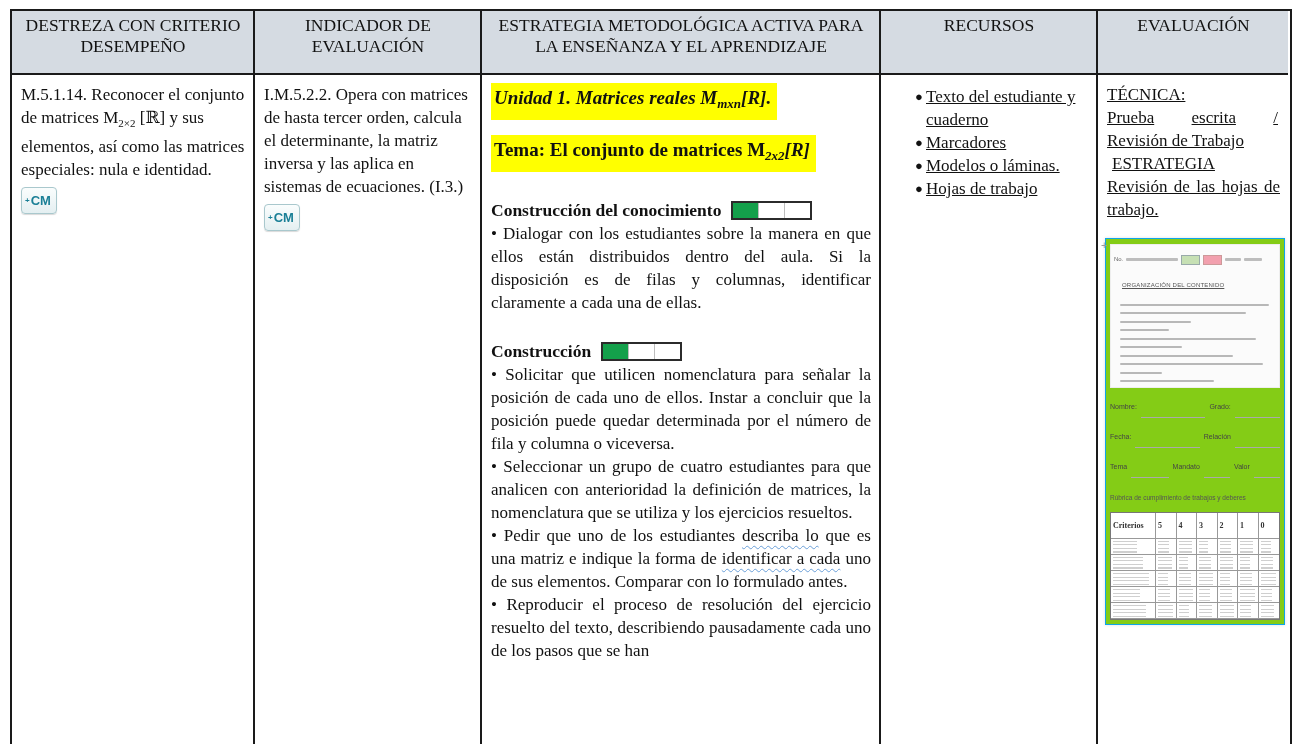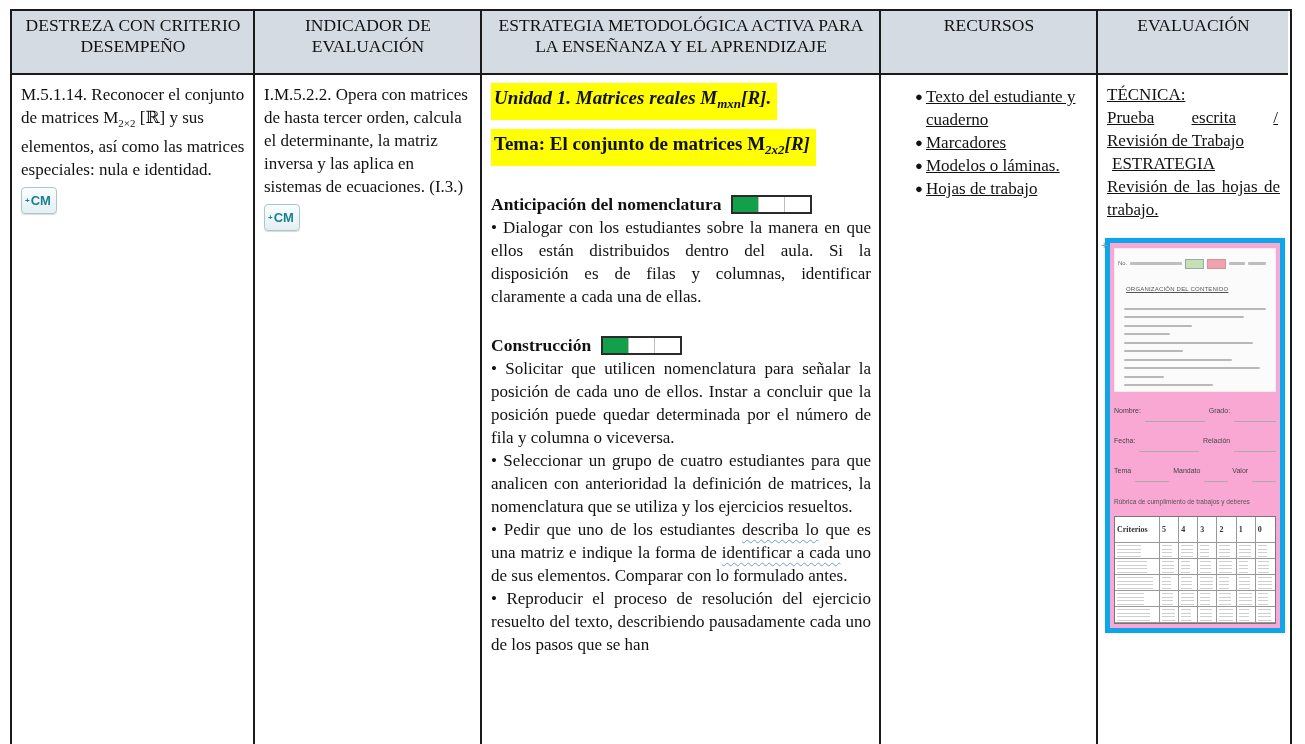--- a/index.html
+++ b/index.html
@@ -45,21 +45,21 @@
   .btext{flex:1;max-width:152px;text-decoration:underline;}
   
   .ev p{margin:0;text-decoration:underline;}
   .prueba-row{display:flex;justify-content:space-between;padding-right:2px;}
   .instr{padding-left:5px;}
   .rev-block{margin-top:45px;max-width:186px;}
   
   .thumb-wrap{position:relative;margin-top:17px;margin-left:-2px;}
   .anchor{position:absolute;left:-4px;top:-4px;font-size:11px;color:#9a9a9a;
           font-family:"Liberation Sans",sans-serif;}
-  .thumb{width:180px;background:#f9a8d4;border:5px solid #0ea5e9;box-shadow:0 0 3px rgba(0,0,0,.12);
+  .thumb{width:180px;background:#84cc16;border:1px solid #0ea5e9;box-shadow:0 0 3px rgba(0,0,0,.12);
          padding:5px 4px 4px 4px;font-family:"Liberation Sans",sans-serif;color:#555;}
   .t-box{background:#fbfbfb;border:1px solid #eee;padding:3px 3px 5px 3px;}
   .t-head{display:flex;align-items:center;gap:3px;margin-bottom:3px;}
   .t-no{font-size:6px;color:#666;}
   .hbar{height:3px;background:#bdbdbd;border-radius:1px;}
   .cell-green{width:19px;height:10px;background:var(--thumb-green);border:1px solid #9aa;}
   .cell-red{width:19px;height:10px;background:var(--thumb-red);border:1px solid #c99;}
   .t-title{font-size:6px;color:#555;text-decoration:underline;letter-spacing:.2px;margin:2px 0 3px 8px;
            white-space:nowrap;}
   .tline{height:2px;background:#b8b8b8;margin:6.5px 0 0 6px;border-radius:1px;}
@@ -104,26 +104,26 @@
         <span class="cm">
             <span class="cm-plus">+</span>
             <span>CM</span>
           </span>
       </div>
 
       <div class="cell">
         <div>
           <span class="hl unidad"><span>Unidad 1. Matrices reales M</span><span class="msub">mxn</span><span class="mathpost">[R].</span></span>
         </div>
-        <div style="margin-top:9px;">
+        <div style="margin-top:15px;">
           <span class="hl tema"><span>Tema: El conjunto de matrices M</span><span class="msub">2x2</span><span class="mathpost">[R]</span></span>
         </div>
 
         <div class="sect-h mt2">
-          <span>Anticipación del nomenclatura</span>
+          <span>Construcción del conocimiento</span>
           <span class="pbar">
               <span class="seg filled"></span>
               <span class="seg"></span>
               <span class="seg"></span>
             </span>
         </div>
         <p class="just">• Dialogar con los estudiantes sobre la manera en que ellos están distribuidos dentro del aula. Si la disposición es de filas y columnas, identificar claramente a cada una de ellas.</p>
 
         <div class="sect-h mt">
           <span>Construcción</span>

